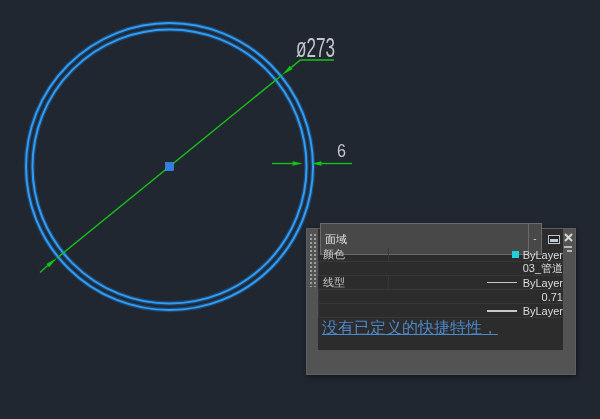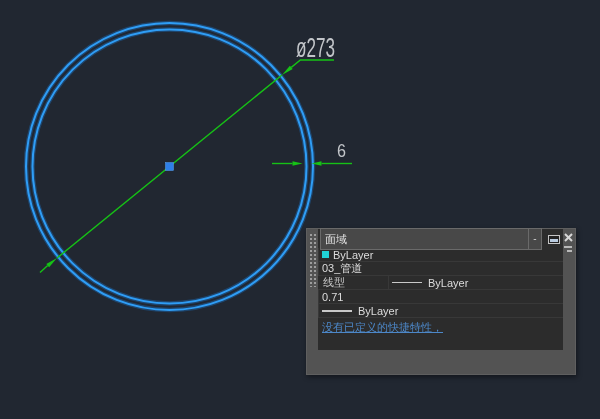--- a/index.html
+++ b/index.html
@@ -24,21 +24,21 @@
     background-size:4px 4px;
   }
   .qp-content {
     position:absolute; left:11px; top:0; width:245px; height:121px;
     background:#2c2c2c;
   }
   .qp-titlebar {
     height:19px; display:flex; align-items:center; padding:2px 1px 1px 2px;
   }
   .qp-combobox {
-    flex:1; height:22px; background:#484848; border:1px solid #6a6a6a;
+    flex:1; height:32px; background:#484848; border:1px solid #6a6a6a;
     display:flex; align-items:center; color:#e6e6e6; font-size:11px;
   }
   .qp-combobox .cb-text { flex:1; padding-left:4px; line-height:13px; }
   .qp-combobox .cb-drop {
     width:13px; height:100%; border-left:1px solid #6a6a6a;
     display:flex; align-items:center; justify-content:center;
     color:#cfcfcf; font-size:10px; line-height:10px;
   }
   .qp-customize-btn {
     width:17px; height:15px; margin-left:3px;
@@ -57,32 +57,32 @@
     height:14px; display:flex; align-items:center;
     border-bottom:1px solid #383838; font-size:11px;
   }
   .qp-row .lbl {
     width:70px; padding-left:5px; color:#c5c5c5;
     white-space:nowrap; overflow:hidden;
   }
   .qp-row .val {
     flex:1; color:#dcdcdc; display:flex; align-items:center;
     border-left:1px solid #383838; padding-left:3px; height:100%;
-    white-space:nowrap; overflow:hidden;
+    white-space:nowrap; overflow:hidden;justify-content:flex-end;
   }
   .swatch {
     display:inline-block; width:7px; height:7px; background:#20d2d6;
     margin-right:4px; flex:0 0 auto;
   }
   .lt-sample {
     display:inline-block; width:30px; height:1px; background:#c9c9c9;
     margin-right:6px; flex:0 0 auto;
   }
   .lt-sample.thick { height:2px; }
-  .qp-links { padding:3px 5px 0 4px; font-size:11px; line-height:13px; }
+  .qp-links { padding:3px 5px 0 4px; font-size:16px; line-height:13px; }
   .qp-links a {
     color:#4d88c9; text-decoration:underline; cursor:pointer;
     display:block; white-space:nowrap;
   }
   .qp-rightstrip {
     position:absolute; right:0; top:0; width:14px; height:147px;
     display:flex; flex-direction:column; align-items:center; padding-top:3px;
   }
   .qp-close { width:11px; height:11px; cursor:pointer; }
   .options-icon { margin-top:3px; width:8px; }
@@ -133,20 +133,21 @@
         <span class="cb-drop">-</span>
       </div>
       <div class="qp-customize-btn">
         <span class="monitor-icon"></span>
       </div>
     </div>
 
     <div class="qp-rows">
 
       <div class="qp-row">
+        <div class="lbl">颜色</div>
         <div class="val">
           <span class="swatch"></span>
           <span>ByLayer</span>
         </div>
       </div>
 
       <div class="qp-row">
         <div class="val">
           <span>03_管道</span>
         </div>

